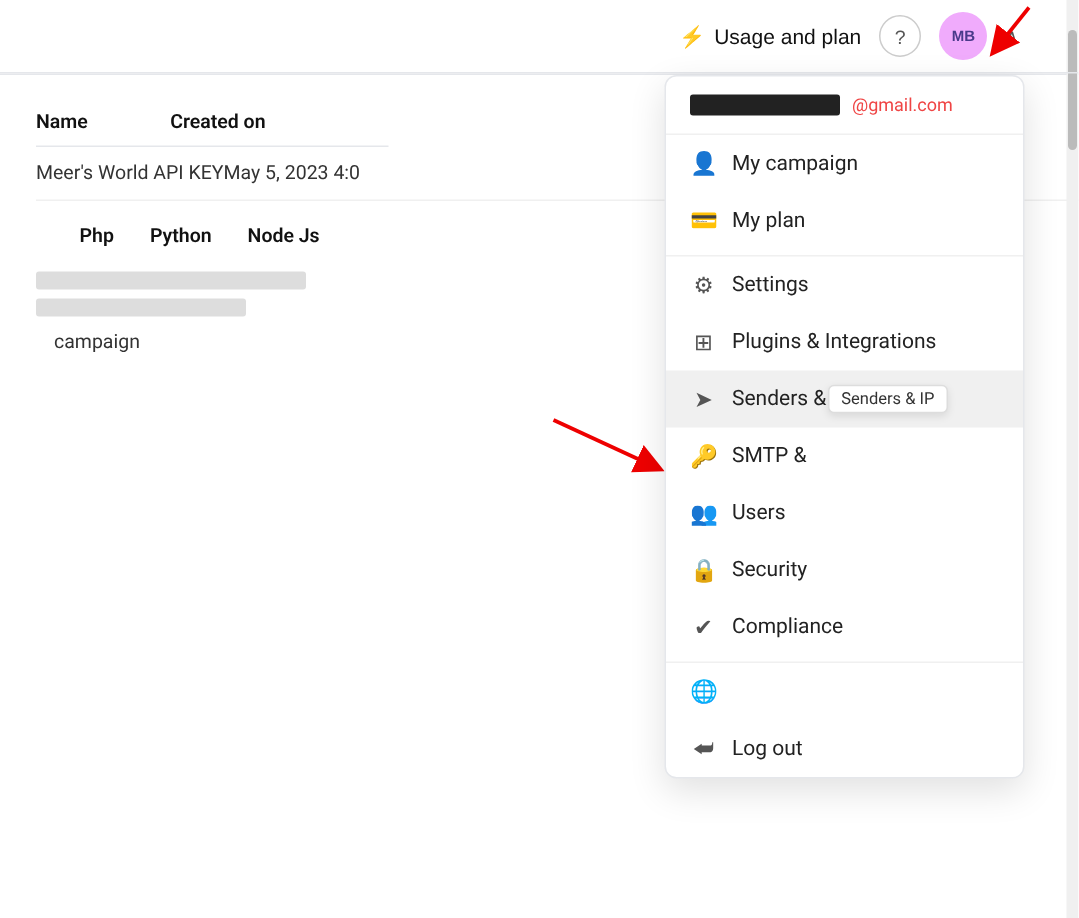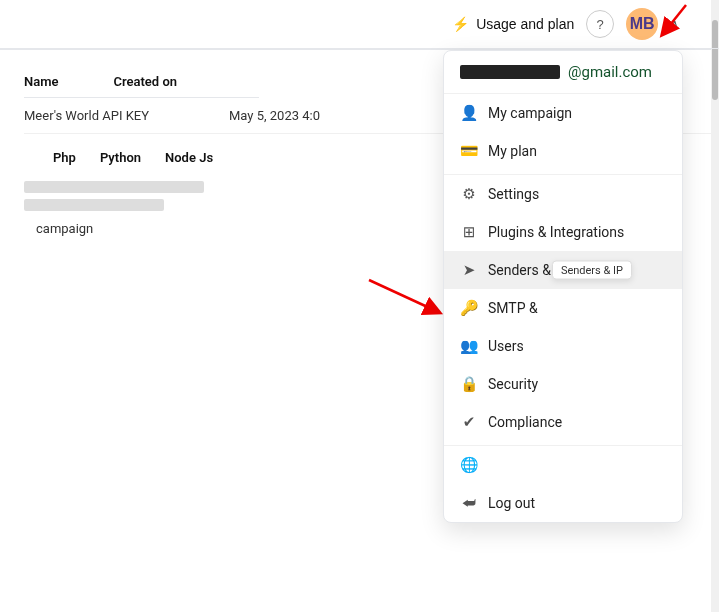--- a/index.html
+++ b/index.html
@@ -51,25 +51,25 @@
       justify-content: center;
       font-size: 13px;
       color: #555;
       cursor: pointer;
     }
 
     .avatar-btn {
       width: 32px;
       height: 32px;
       border-radius: 50%;
-      background: #fdba74;
+      background: #f0abfc;
       display: flex;
       align-items: center;
       justify-content: center;
-      font-size: 16px;
+      font-size: 10px;
       font-weight: 600;
       color: #4a3a8a;
       cursor: pointer;
       border: none;
     }
 
     .chevron-btn {
       background: none;
       border: none;
       cursor: pointer;
@@ -104,21 +104,20 @@
     }
 
     .table-header span {
       font-size: 13px;
       font-weight: 600;
       color: #111;
     }
 
     .table-row {
       display: flex;
-      gap: 80px;
       padding: 10px 0;
       border-bottom: 1px solid #f0f0f0;
     }
 
     .table-row span {
       font-size: 13px;
       color: #333;
     }
 
     
@@ -182,22 +181,22 @@
       display: inline-block;
       background: #222;
       color: #222;
       width: 100px;
       height: 14px;
       border-radius: 2px;
       vertical-align: middle;
     }
 
     .email-domain {
-      font-size: 15px;
-      color: #14532d;
+      font-size: 12px;
+      color: #ef4444;
     }
 
     .dropdown-item {
       display: flex;
       align-items: center;
       gap: 10px;
       padding: 10px 16px;
       font-size: 14px;
       color: #222;
       cursor: pointer;

